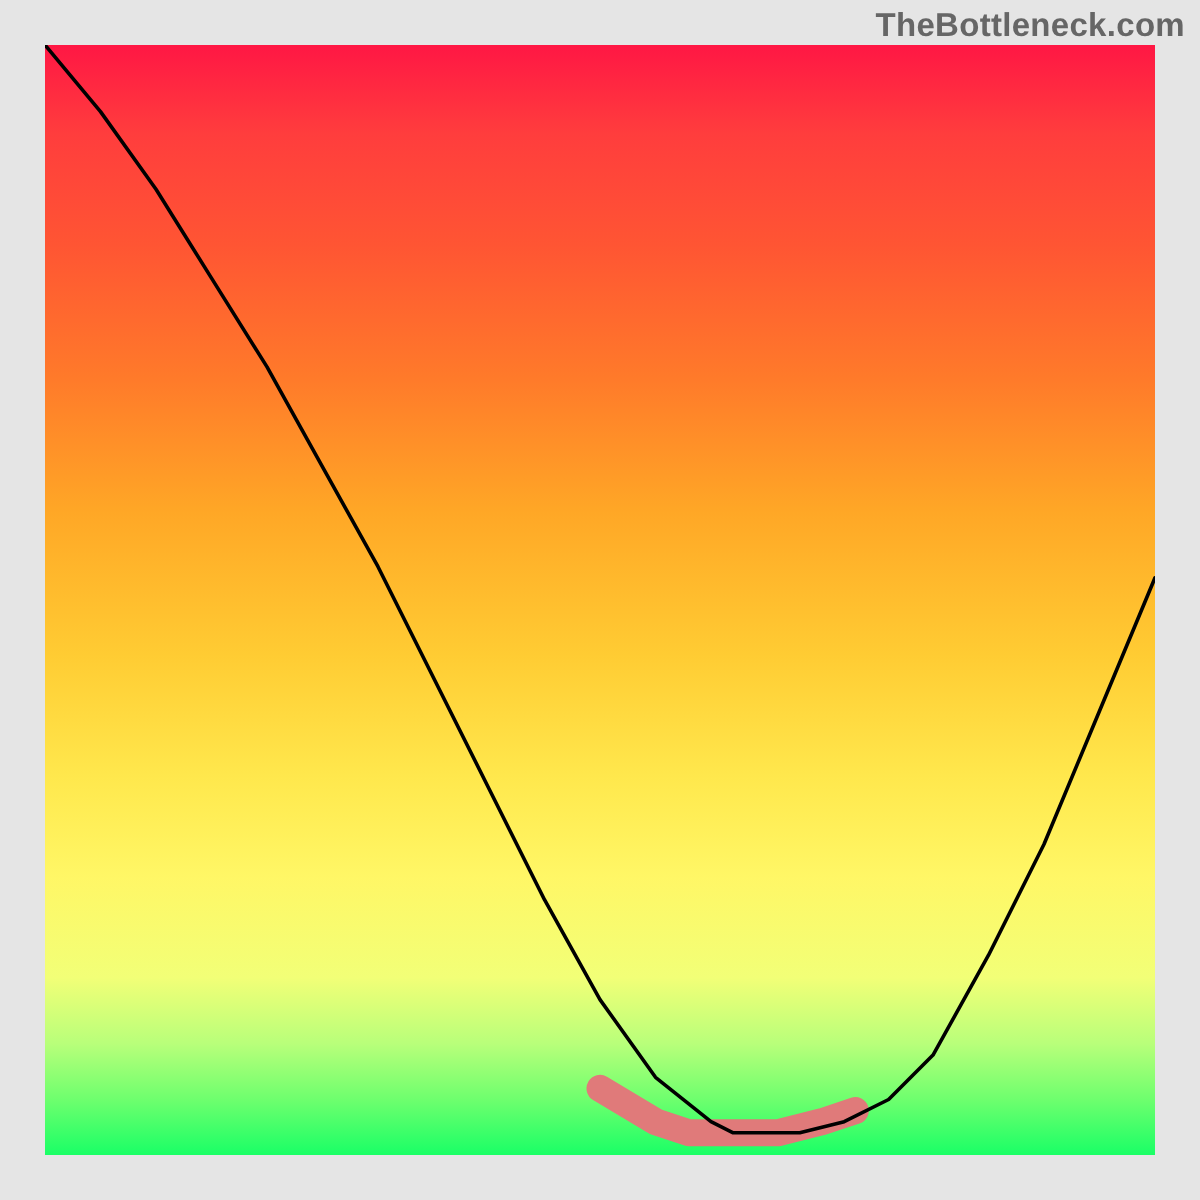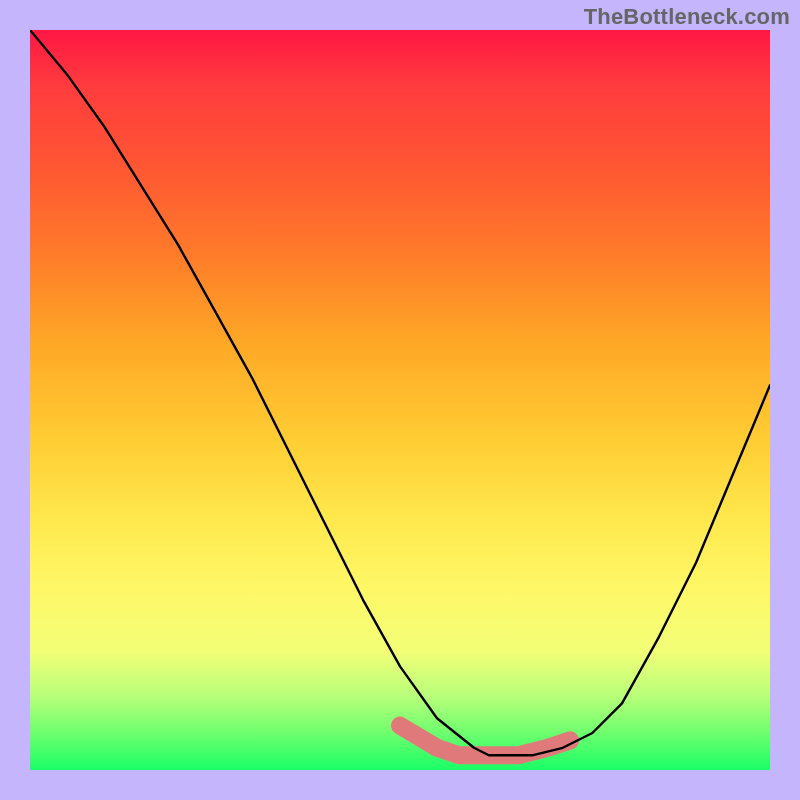--- a/index.html
+++ b/index.html
@@ -8,21 +8,21 @@
     width: 800px;
     height: 800px;
     background: #000;
     overflow: hidden;
     font-family: Arial, Helvetica, sans-serif;
   }
   .frame {
     position: relative;
     width: 800px;
     height: 800px;
-    background: #c4b5fd;
+    background: #e5e5e5;
   }
   .watermark {
     position: absolute;
     top: 4px;
     right: 10px;
     color: #666;
     font-size: 22px;
     font-weight: 600;
     letter-spacing: 0.2px;
     z-index: 10;

